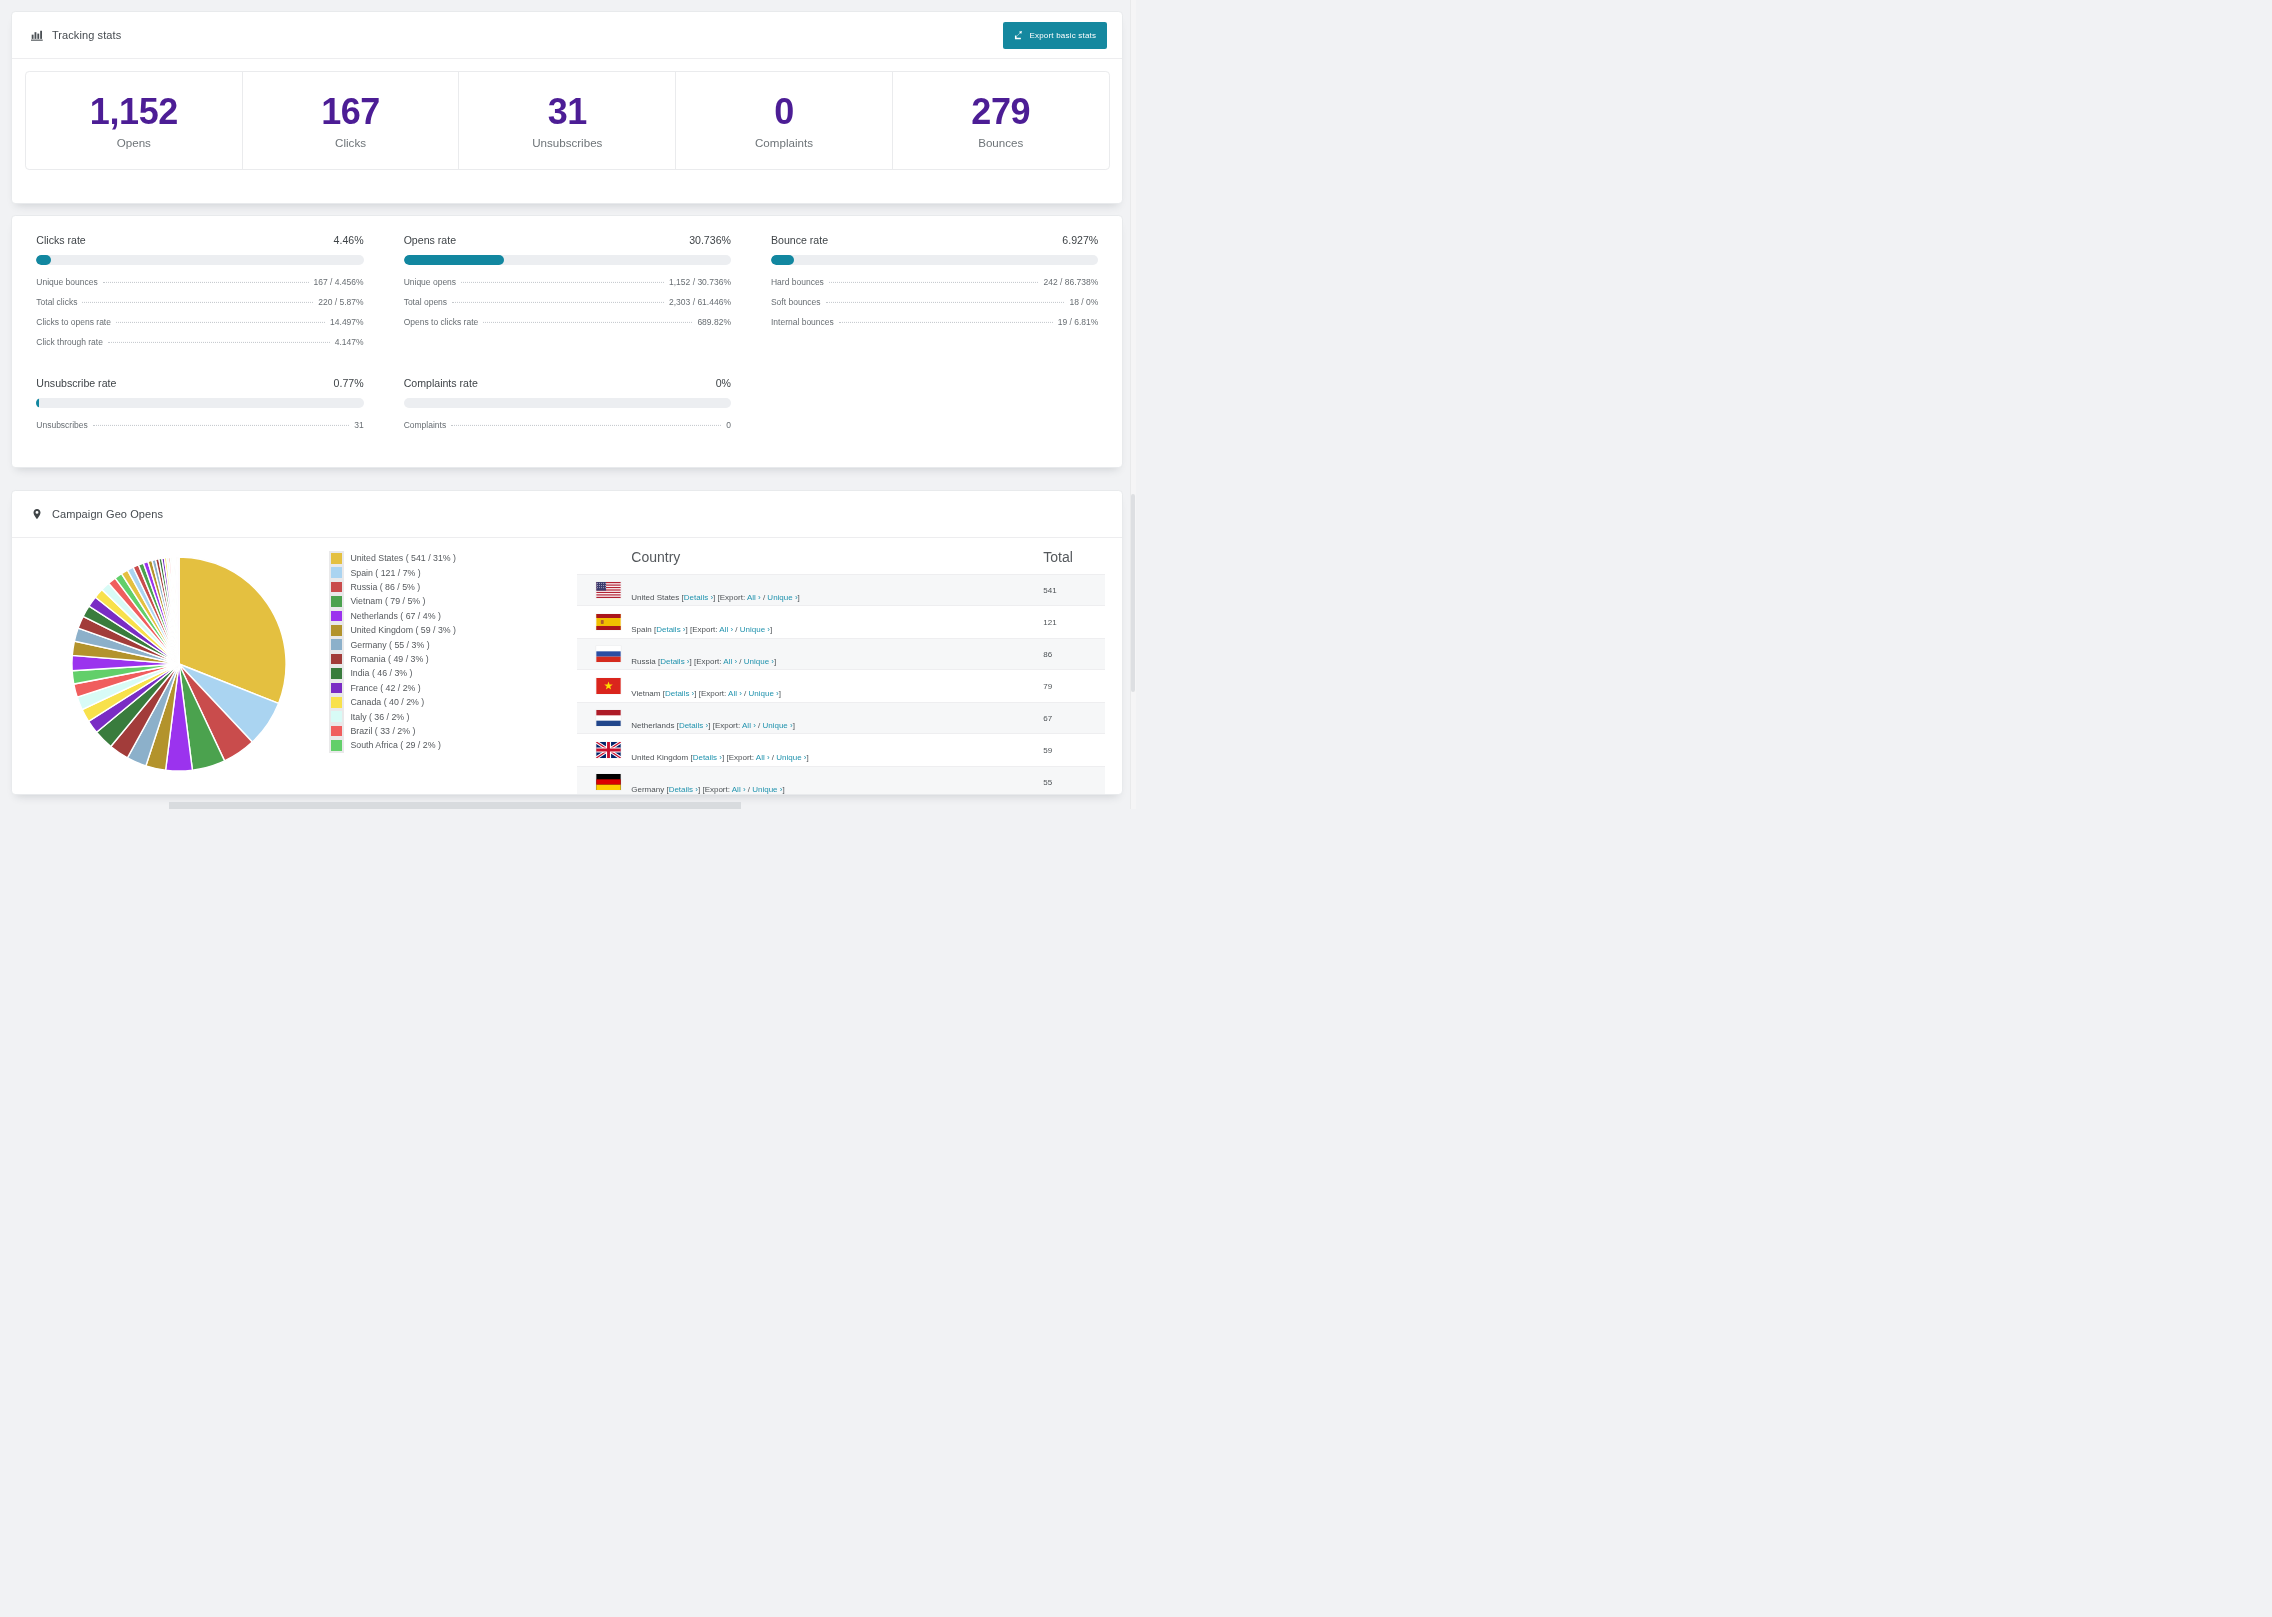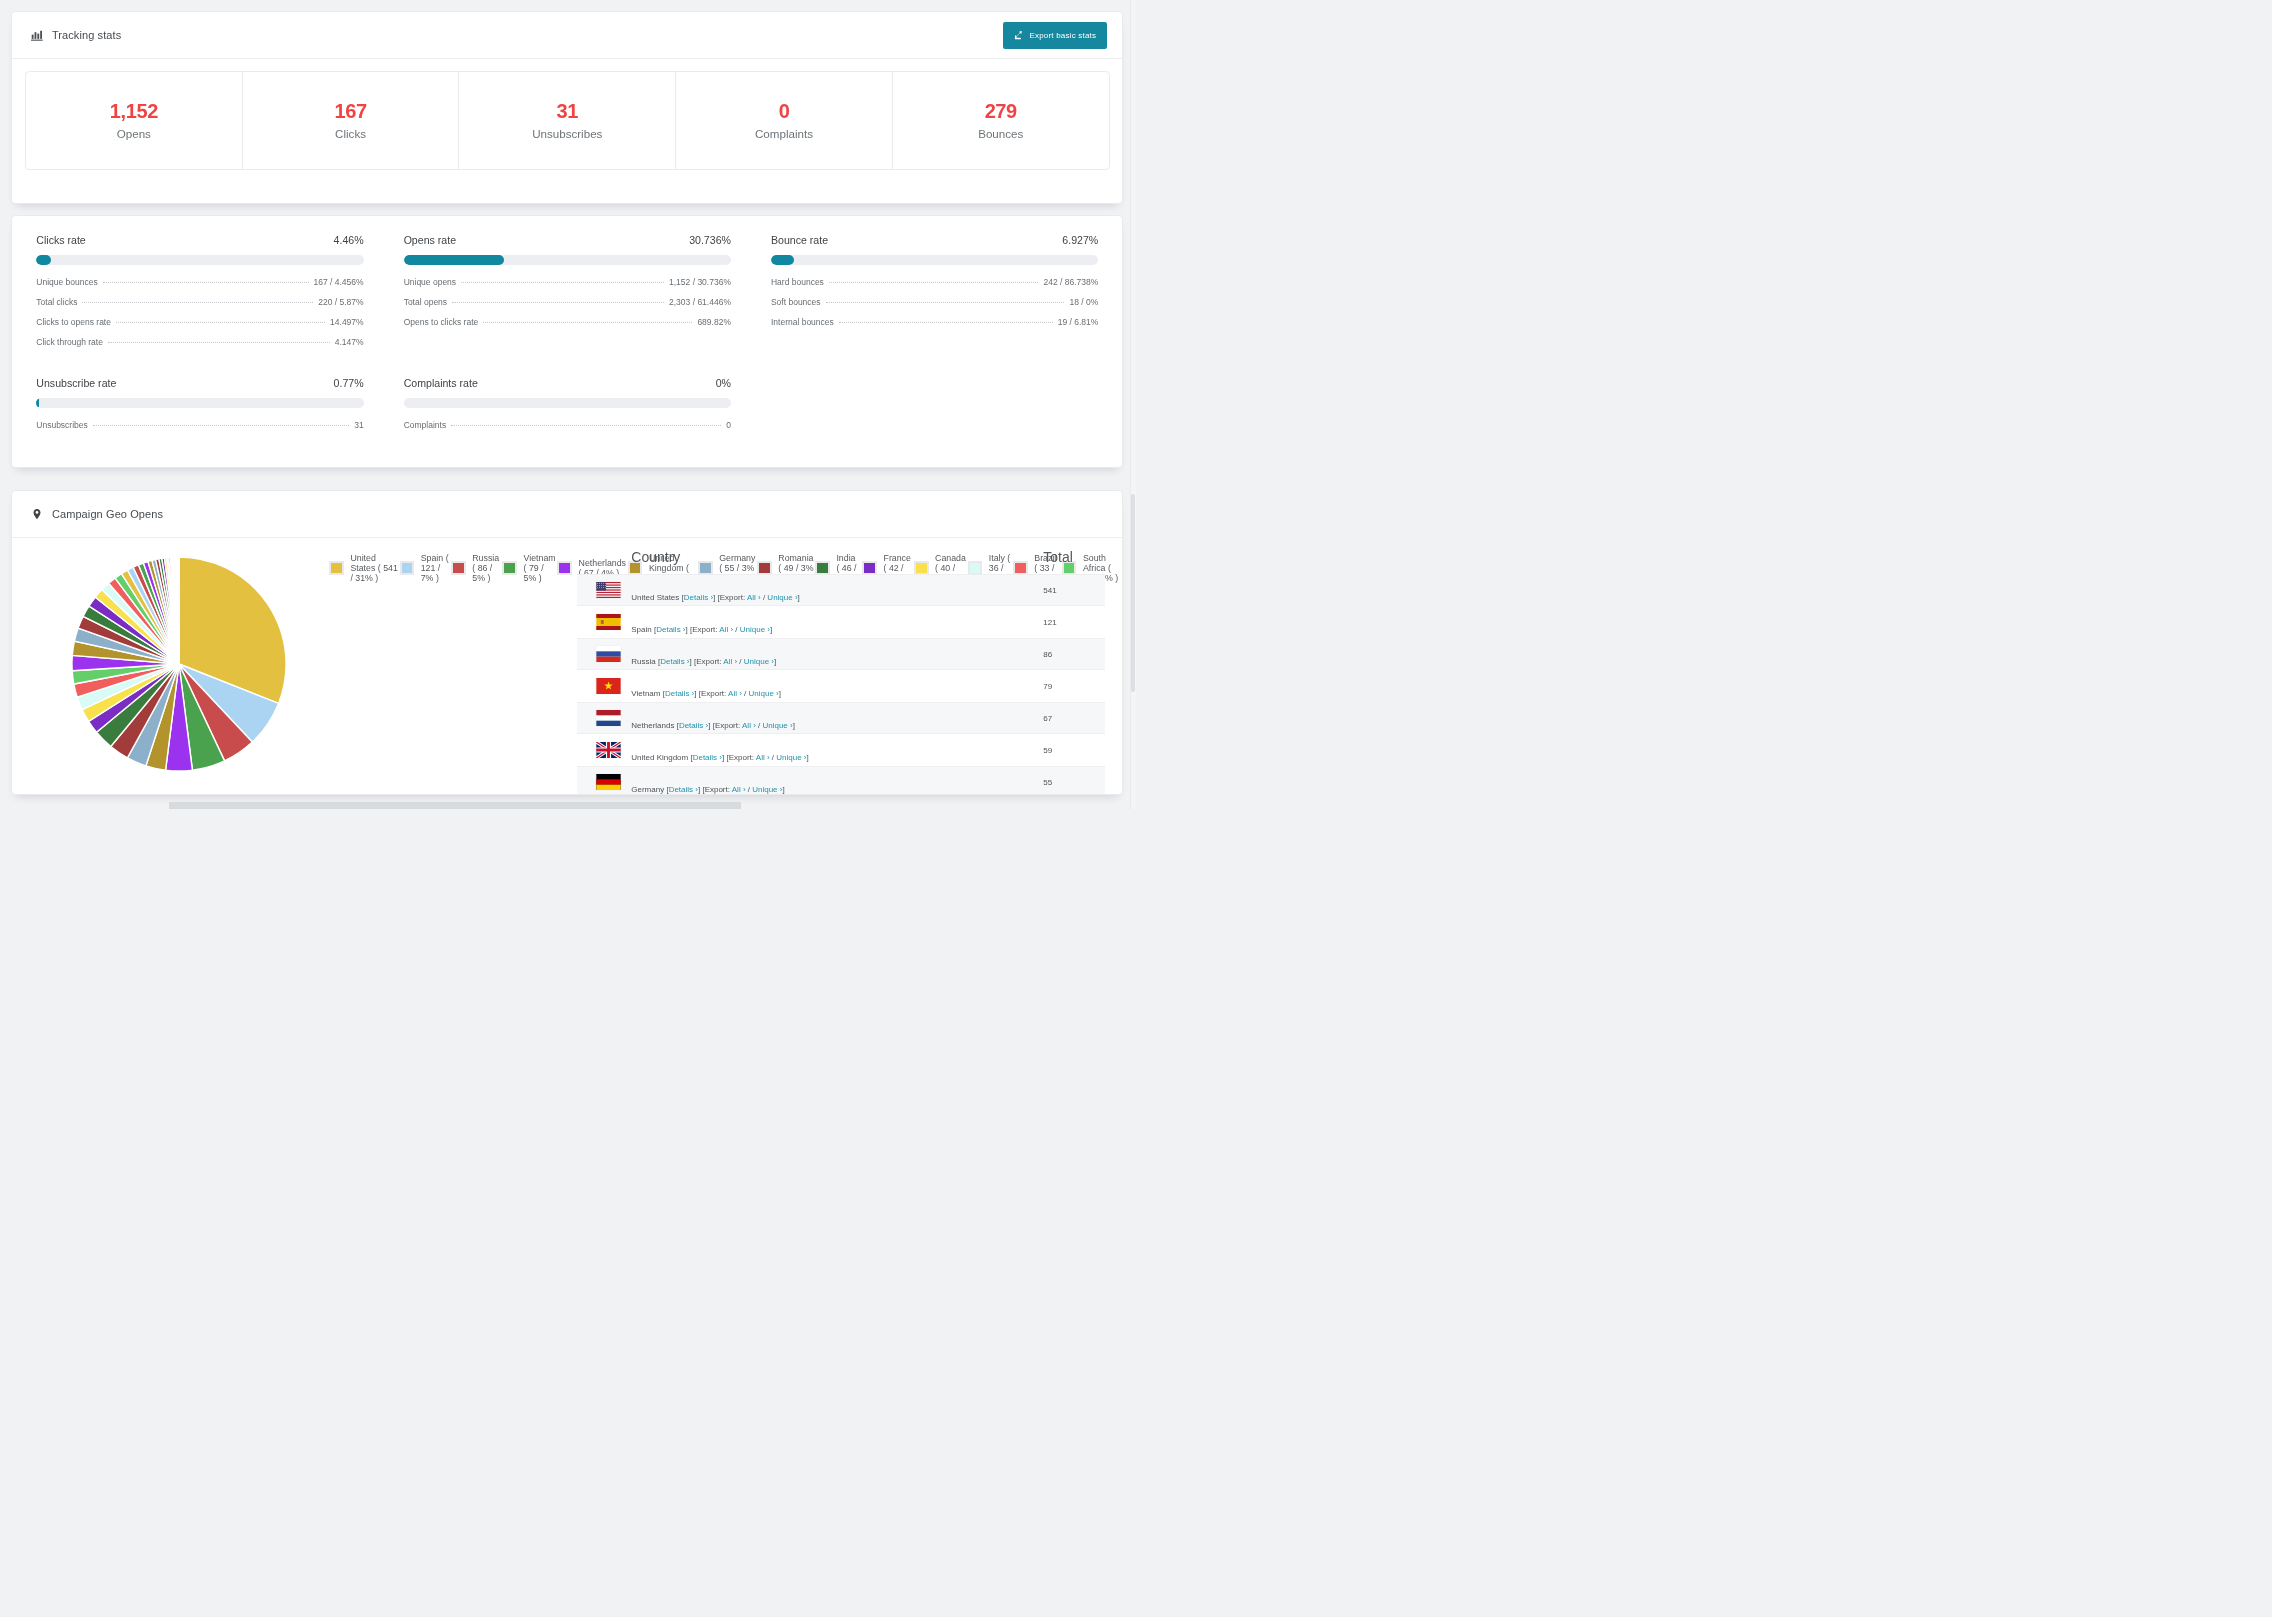--- a/index.html
+++ b/index.html
@@ -38,35 +38,35 @@
   }
   .export-btn svg { width:10px; height:10px; }
 
   
   .stats-row {
     position:absolute; left:12.7px; right:12.7px; top:59px; height:99px;
     display:flex; border:0.7px solid #eaebed; border-radius:4.2px; background:#fff;
   }
   .stat-cell { flex:1; display:flex; flex-direction:column; align-items:center; justify-content:center; gap:3.5px; }
   .stat-cell + .stat-cell { border-left:0.7px solid #eaebed; }
-  .stat-value { font-size:20px; font-weight:700; color:#ef4444; letter-spacing:-0.4px; }
+  .stat-value { font-size:36px; font-weight:700; color:#4c1d95; letter-spacing:-0.4px; }
   .stat-label { font-size:11.6px; color:#6e7478; }
 
   
   .rates-grid { display:grid; grid-template-columns:repeat(3,1fr); column-gap:40px; row-gap:20px; }
   .rate-head { display:flex; justify-content:space-between; font-size:10.6px; font-weight:400; color:#3f4448; }
   .bar { height:10px; background:#eceef1; border-radius:5px; margin:9.2px 0 12px; overflow:hidden; }
   .fill { height:100%; background:#1287a0; border-radius:5px; }
   .rate-row { display:flex; align-items:baseline; font-size:8.5px; color:#686e73; height:20px; }
   .leader { flex:1; border-bottom:1.1px dotted #c3c7cb; margin:0 5px; transform:translateY(-2.1px); }
   .rate-row .rv { white-space:nowrap; }
 
   
   #pie-wrap { position:absolute; left:55px; top:61px; width:224px; height:224px; }
-  #legend { position:absolute; left:319px; top:62px; display:flex; flex-direction:row; gap:3.8px; }
+  #legend { position:absolute; left:319px; top:62px; display:flex; flex-direction:column; gap:3.8px; }
   .legend-item { display:flex; align-items:center; gap:8.5px; font-size:8.8px; color:#55595d; cursor:pointer; }
   .legend-chip { width:10.6px; height:10.6px; outline:2.1px solid #e9e9ea; flex:none; }
 
   #geo-table { position:absolute; left:565px; right:17px; top:49px; }
   .gt-header { position:relative; height:34px; display:flex; align-items:center; font-size:14px; color:#54585c; padding-left:54px; }
   .gt-header .total { color:#54585c; }
   .geo-row { position:relative; height:32px; display:flex; align-items:center; padding-left:18.4px; font-size:8px; color:#4e5357; }
   .geo-row.striped { background:#f6f7f8; border-top:0.7px solid #eeeef0; border-bottom:0.7px solid #eeeef0; }
   .flag { width:25px; height:16px; margin-right:10.6px; flex:none; box-shadow:0 0 0 0.4px rgba(0,0,0,.06); }
   .flag svg { display:block; width:100%; height:100%; }

